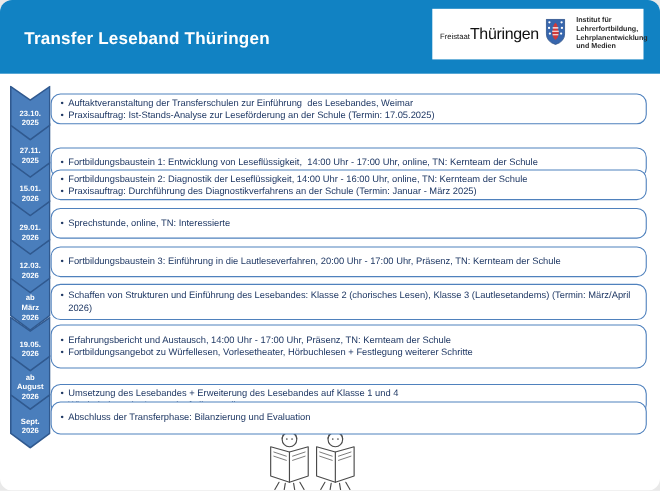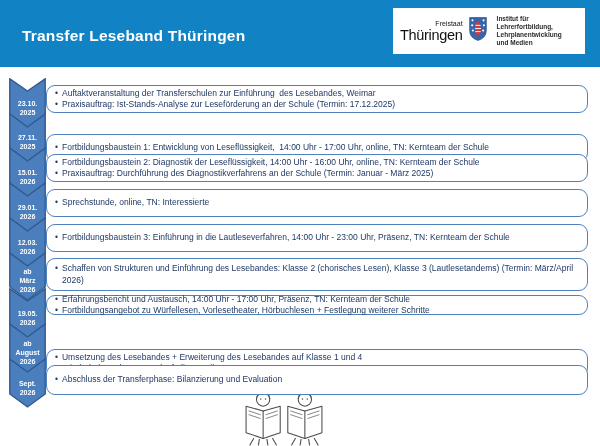--- a/index.html
+++ b/index.html
@@ -1,34 +1,34 @@
 <!DOCTYPE html>
 <html><head>
 <meta charset="utf-8">
 <style>
   html,body{margin:0;padding:0;background:#e9e9e9;}
   *{box-sizing:border-box;font-family:"Liberation Sans",sans-serif;}
   .slide{
     position:relative;width:600px;height:446px;background:#ffffff;
-    overflow:hidden;margin:0 auto;
+    overflow:hidden;margin:0 auto;border-radius:11px;
   }
   
   .header{
     position:absolute;left:0;top:0;width:600px;height:67px;
     background:#1182c3;
   }
   .title{
     position:absolute;left:22px;top:27px;
     color:#ffffff;font-size:15.5px;font-weight:bold;letter-spacing:.2px;
   }
   .logo-panel{
     position:absolute;left:393px;top:8px;width:192px;height:46px;
     background:#ffffff;display:flex;align-items:center;padding:0 7px;gap:6px;
   }
-  .wordmark{display:flex;flex-direction:column;align-items:flex-end;line-height:1;}
+  .wordmark{display:flex;align-items:flex-end;line-height:1;}
   .freistaat{font-size:7px;color:#111;margin-bottom:1px;}
   .thueringen{font-size:14.5px;color:#111;font-weight:400;letter-spacing:-0.3px;}
   .coa{flex:0 0 auto;}
   .inst-text{font-size:6.5px;font-weight:bold;color:#2b2b2b;line-height:8px;margin-left:4px;}
   
   .chevron{position:absolute;left:9px;width:37px;height:50px;}
   .chevron svg{position:absolute;left:0;top:0;}
   .chevron .date{
     position:absolute;left:0;top:0;width:37px;height:50px;
     display:flex;flex-direction:column;align-items:center;justify-content:center;
@@ -166,21 +166,21 @@
         <span>Sept.</span>
         <span>2026</span>
       </div>
   </div>
 
   <div class="tbox" style="top:85px;height:28px">
     <div class="bullet">
         <span class="bt">Auftaktveranstaltung der Transferschulen zur Einführung  des Lesebandes, Weimar</span>
       </div>
     <div class="bullet">
-        <span class="bt">Praxisauftrag: Ist-Stands-Analyse zur Leseförderung an der Schule (Termin: 17.12.2025)</span>
+        <span class="bt">Praxisauftrag: Ist-Stands-Analyse zur Leseförderung an der Schule (Termin: 17.05.2025)</span>
       </div>
   </div>
   <div class="tbox" style="top:134px;height:28px">
     <div class="bullet">
         <span class="bt">Fortbildungsbaustein 1: Entwicklung von Leseflüssigkeit,  14:00 Uhr - 17:00 Uhr, online, TN: Kernteam der Schule</span>
       </div>
   </div>
   <div class="tbox" style="top:154px;height:28px">
     <div class="bullet">
         <span class="bt">Fortbildungsbaustein 2: Diagnostik der Leseflüssigkeit, 14:00 Uhr - 16:00 Uhr, online, TN: Kernteam der Schule</span>
@@ -189,29 +189,29 @@
         <span class="bt">Praxisauftrag: Durchführung des Diagnostikverfahrens an der Schule (Termin: Januar - März 2025)</span>
       </div>
   </div>
   <div class="tbox" style="top:189px;height:28px">
     <div class="bullet">
         <span class="bt">Sprechstunde, online, TN: Interessierte</span>
       </div>
   </div>
   <div class="tbox" style="top:224px;height:28px">
     <div class="bullet">
-        <span class="bt">Fortbildungsbaustein 3: Einführung in die Lautleseverfahren, 14:00 Uhr - 23:00 Uhr, Präsenz, TN: Kernteam der Schule</span>
+        <span class="bt">Fortbildungsbaustein 3: Einführung in die Lautleseverfahren, 20:00 Uhr - 17:00 Uhr, Präsenz, TN: Kernteam der Schule</span>
       </div>
   </div>
   <div class="tbox" style="top:258px;height:33px">
     <div class="bullet">
         <span class="bt">Schaffen von Strukturen und Einführung des Lesebandes: Klasse 2 (chorisches Lesen), Klasse 3 (Lautlesetandems) (Termin: März/April 2026)</span>
       </div>
   </div>
-  <div class="tbox" style="top:295px;height:20px">
+  <div class="tbox" style="top:295px;height:40px">
     <div class="bullet">
         <span class="bt">Erfahrungsbericht und Austausch, 14:00 Uhr - 17:00 Uhr, Präsenz, TN: Kernteam der Schule</span>
       </div>
     <div class="bullet">
         <span class="bt">Fortbildungsangebot zu Würfellesen, Vorlesetheater, Hörbuchlesen + Festlegung weiterer Schritte</span>
       </div>
   </div>
   <div class="tbox" style="top:349px;height:28px">
     <div class="bullet">
         <span class="bt">Umsetzung des Lesebandes + Erweiterung des Lesebandes auf Klasse 1 und 4</span>

